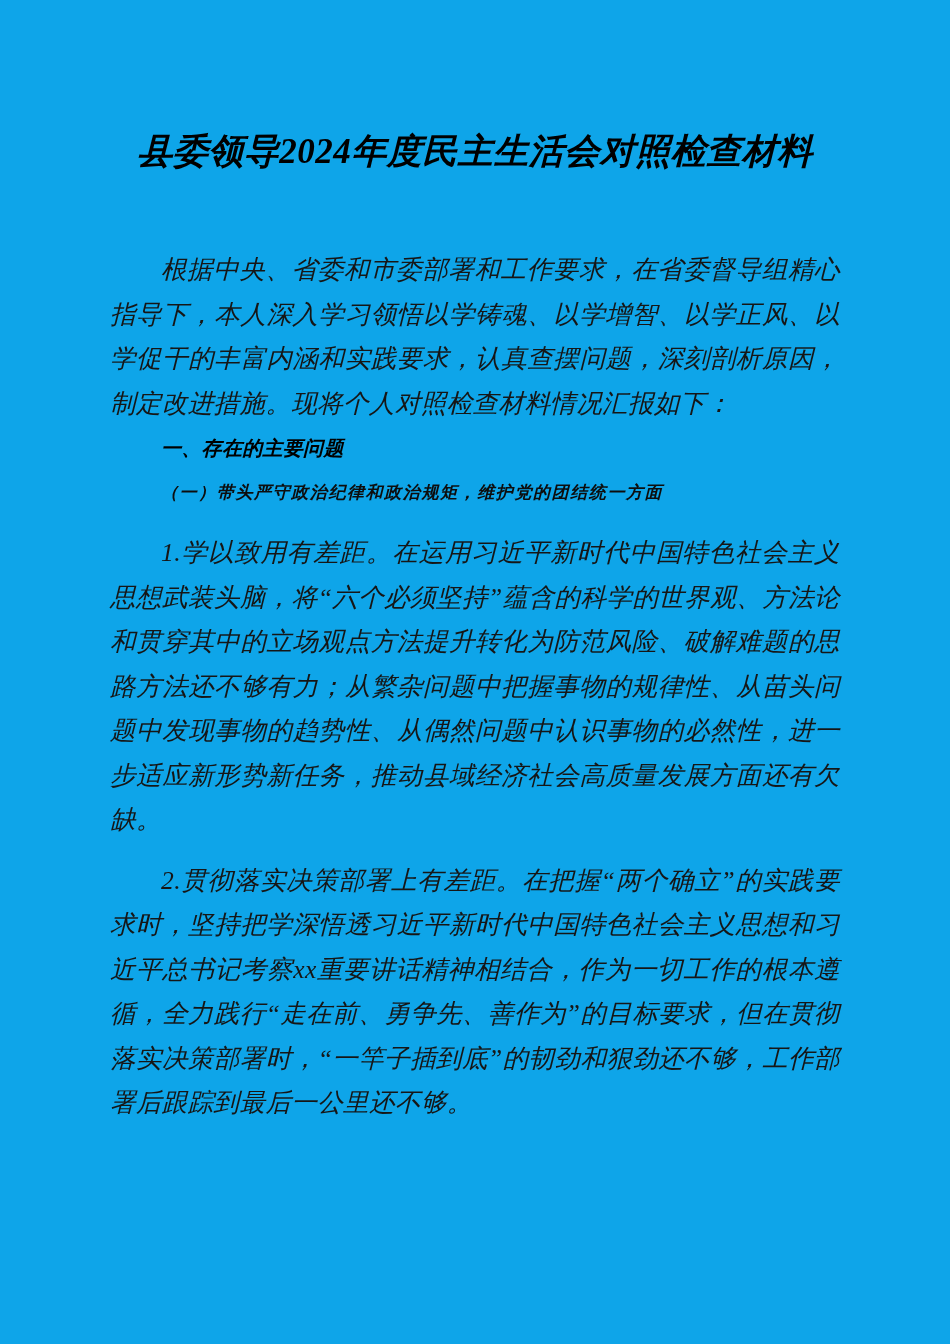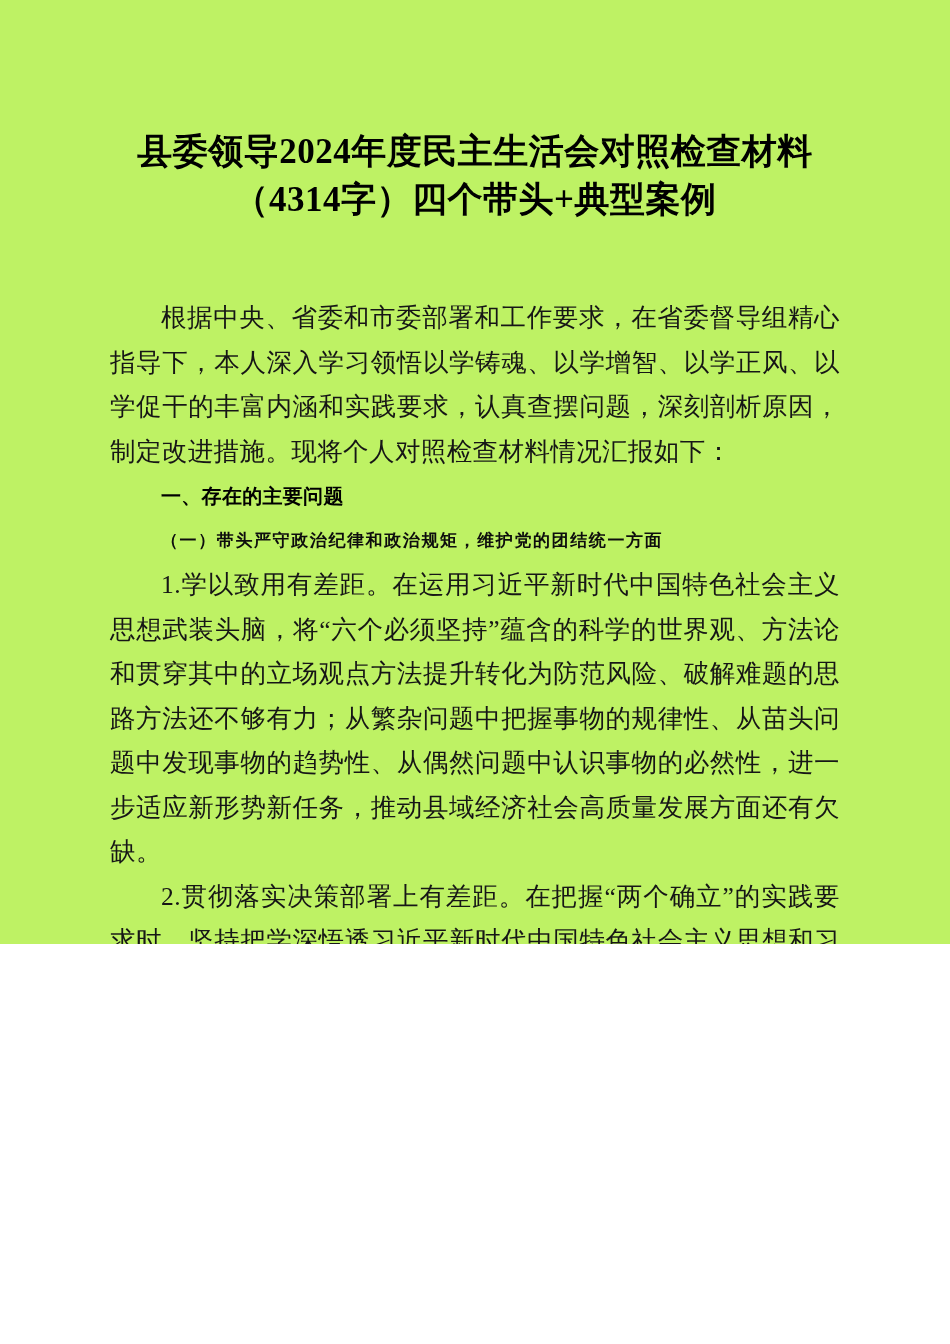--- a/index.html
+++ b/index.html
@@ -4,24 +4,25 @@
 <style>
   html, body {
     margin: 0;
     padding: 0;
     background: #ffffff;
   }
 
   .page {
     position: relative;
     width: 950px;
-    height: 944px;
-    background: #bef264;
+    height: 1344px;
+    background: #0ea5e9;
     box-sizing: border-box;
     overflow: hidden;
+    font-style: italic;
   }
 
   .content {
     position: absolute;
     left: 110px;
     top: 0;
     width: 730px;
   }
 
   
@@ -53,21 +54,21 @@
     text-justify: inter-character;
     text-indent: 51px;
     letter-spacing: 0.4px;
   }
 
   .para-first {
     margin-top: 72px;
   }
 
   .para-gap {
-    margin-top: 0px;
+    margin-top: 16px;
   }
 
   
   .heading-1 {
     margin: 0;
     font-family: "Liberation Sans", "DejaVu Sans", sans-serif;
     font-weight: bold;
     font-size: 20px;
     line-height: 44.5px;
     color: #000000;
@@ -95,21 +96,20 @@
   }
 </style>
 </head>
 <body>
 
 <div class="page">
   <div class="content">
 
     <h1 class="doc-title">
       <span class="title-line">县委领导2024年度民主生活会对照检查材料</span>
-      <span class="title-line">（4314字）四个带头+典型案例</span>
     </h1>
 
     <p class="para para-first">根据中央、省委和市委部署和工作要求，在省委督导组精心指导下，本人深入学习领悟以学铸魂、以学增智、以学正风、以学促干的丰富内涵和实践要求，认真查摆问题，深刻剖析原因，制定改进措施。现将个人对照检查材料情况汇报如下：</p>
 
     <p class="heading-1">一、存在的主要问题</p>
 
     <p class="heading-2">（一）带头严守政治纪律和政治规矩，维护党的团结统一方面</p>
 
     <p class="para para-gap">1.学以致用有差距。在运用习近平新时代中国特色社会主义思想武装头脑，将“六个必须坚持”蕴含的科学的世界观、方法论和贯穿其中的立场观点方法提升转化为防范风险、破解难题的思路方法还不够有力；从繁杂问题中把握事物的规律性、从苗头问题中发现事物的趋势性、从偶然问题中认识事物的必然性，进一步适应新形势新任务，推动县域经济社会高质量发展方面还有欠缺。</p>
 

